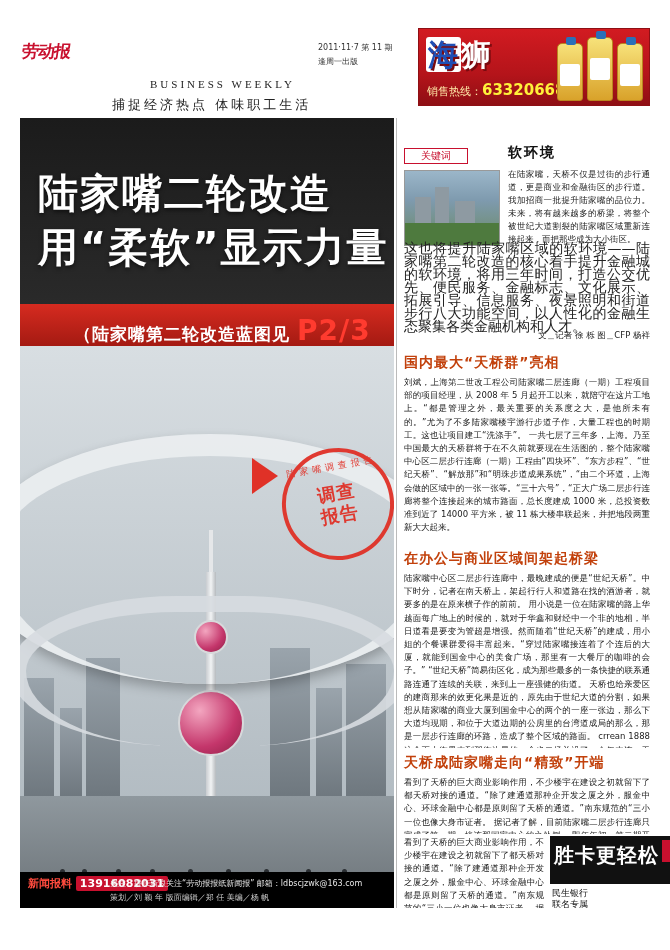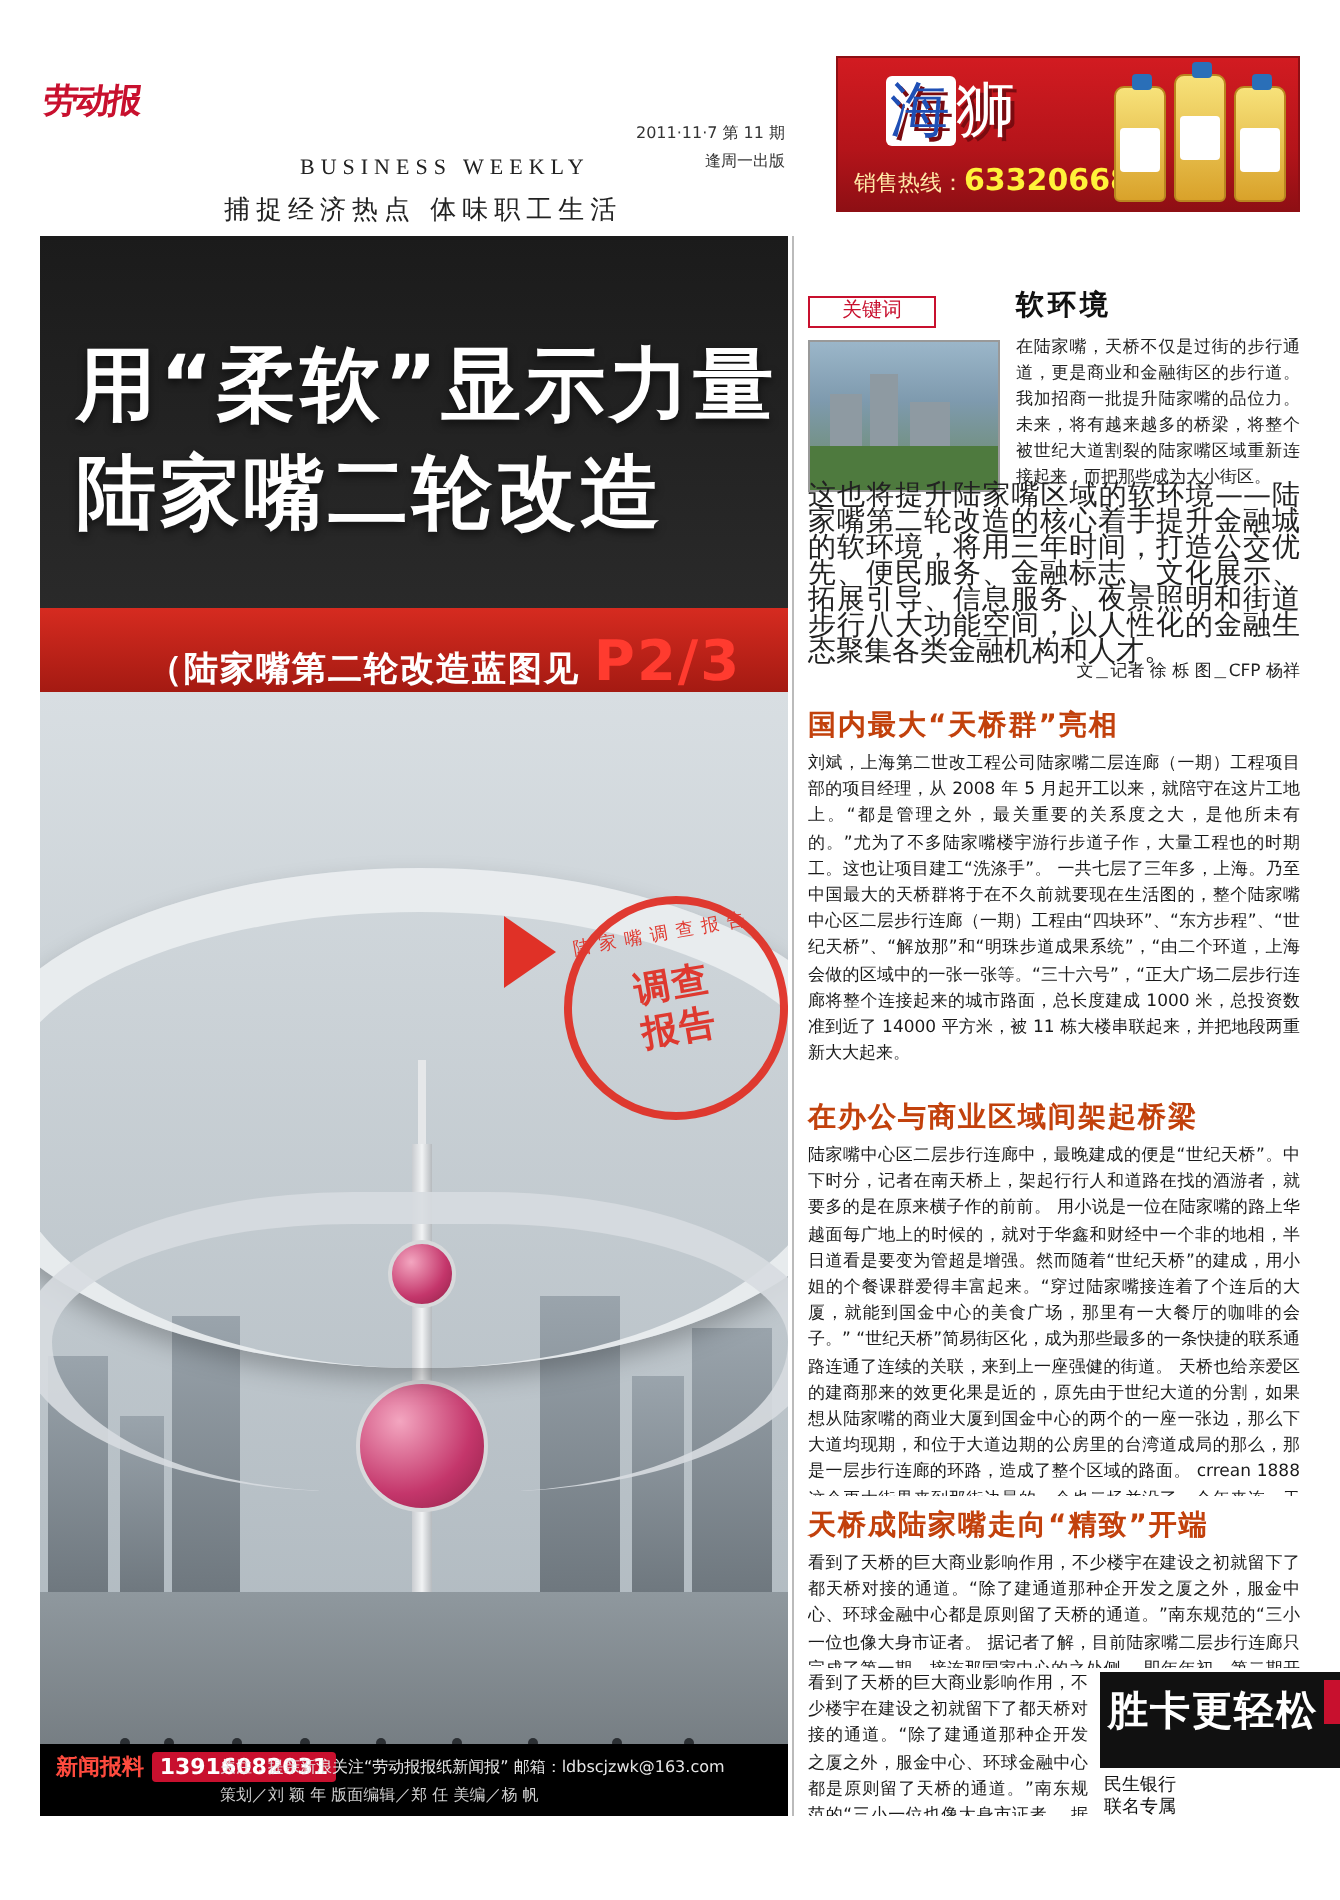--- a/index.html
+++ b/index.html
@@ -38,34 +38,34 @@
     position: absolute; left: 150px; top: 78px;
     font-size: 11px; letter-spacing: 3px; color: #222;
     font-family: "Liberation Serif", serif;
   }
   .slogan {
     position: absolute; left: 112px; top: 96px;
     font-size: 13px; color: #222; letter-spacing: 3px;
   }
   .issue-line {
     position: absolute; left: 318px; top: 42px;
-    font-size: 8px; color: #333; line-height: 12px; text-align:right;margin-top:19px;
+    font-size: 8px; color: #333; line-height: 12px; text-align:left;
   }
   .issue-line div + div { margin-top: 2px; }
 
   
   .top-ad {
     position: absolute; left: 418px; top: 28px; width: 232px; height: 78px;
     background: linear-gradient(180deg,#d21b21 0%, #b4141a 60%, #8e0f14 100%);
     overflow: hidden;
     border: 1px solid #8e0f14;
   }
   .top-ad .brand {
-    position: absolute; left: 24px; top: 6px;
-    font-size: 30px; font-weight: normal; color: #fff;
+    position: absolute; left: 7px; top: 6px;
+    font-size: 30px; font-weight: bold; color: #fff;
     text-shadow: 2px 2px 0 #7a0b10;
     letter-spacing: 1px;
   }
   .top-ad .brand .blue { color: #1f4fb5; background:#fff; padding:0 2px; border-radius:3px;}
   .top-ad .hot {
     position: absolute; left: 8px; bottom: 6px;
     font-size: 11px; color: #ffe9a8;
   }
   .top-ad .hot b { color: #fff23a; font-size: 15px; letter-spacing:0px;}
   .bottles { position:absolute; right: 6px; top: 6px; width: 92px; height: 66px; }
@@ -313,22 +313,22 @@
         </div>
       <div class="bottle b3">
           <div class="lbl"></div>
         </div>
     </div>
   </div>
 
   <div class="feature">
     <div class="feat-top"></div>
     <div class="headline">
+      <div>陆家嘴二轮改造</div>
       <div>用“柔软”显示力量</div>
-      <div>陆家嘴二轮改造</div>
     </div>
     <div class="redbar"></div>
     <div class="kicker">
       <span>（陆家嘴第二轮改造蓝图见</span>
       <span class="p23">P2/3</span>
       <span>版）</span>
     </div>
 
     <div class="scene">
       <div class="sky"></div>

